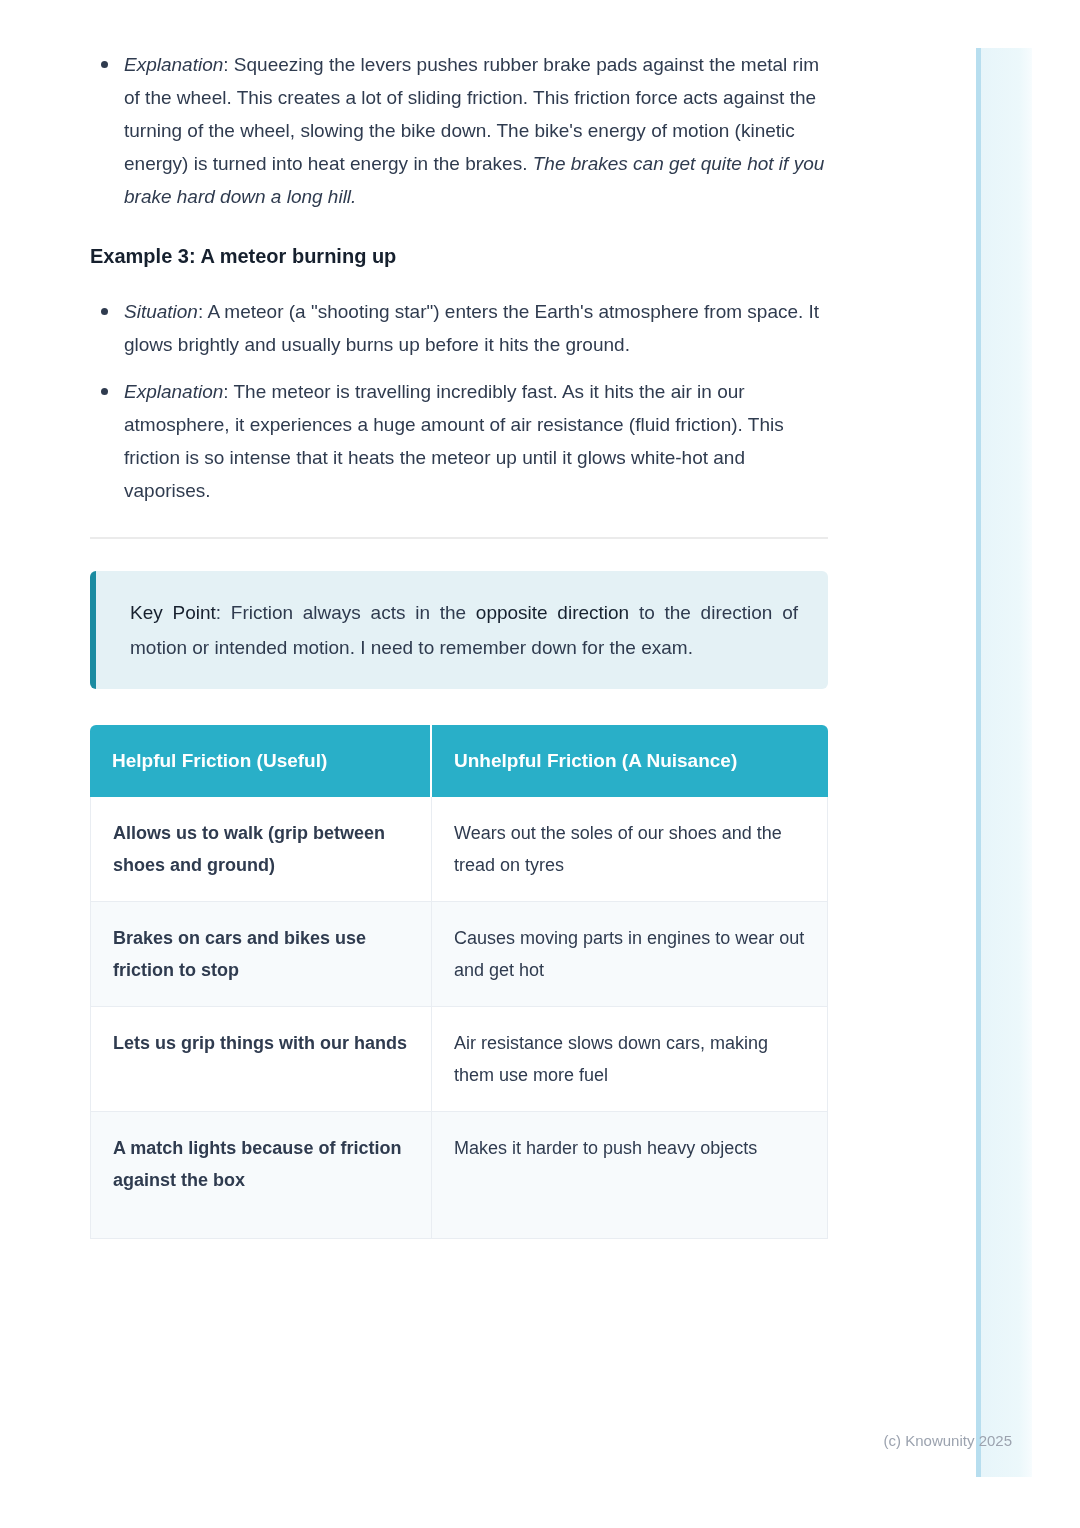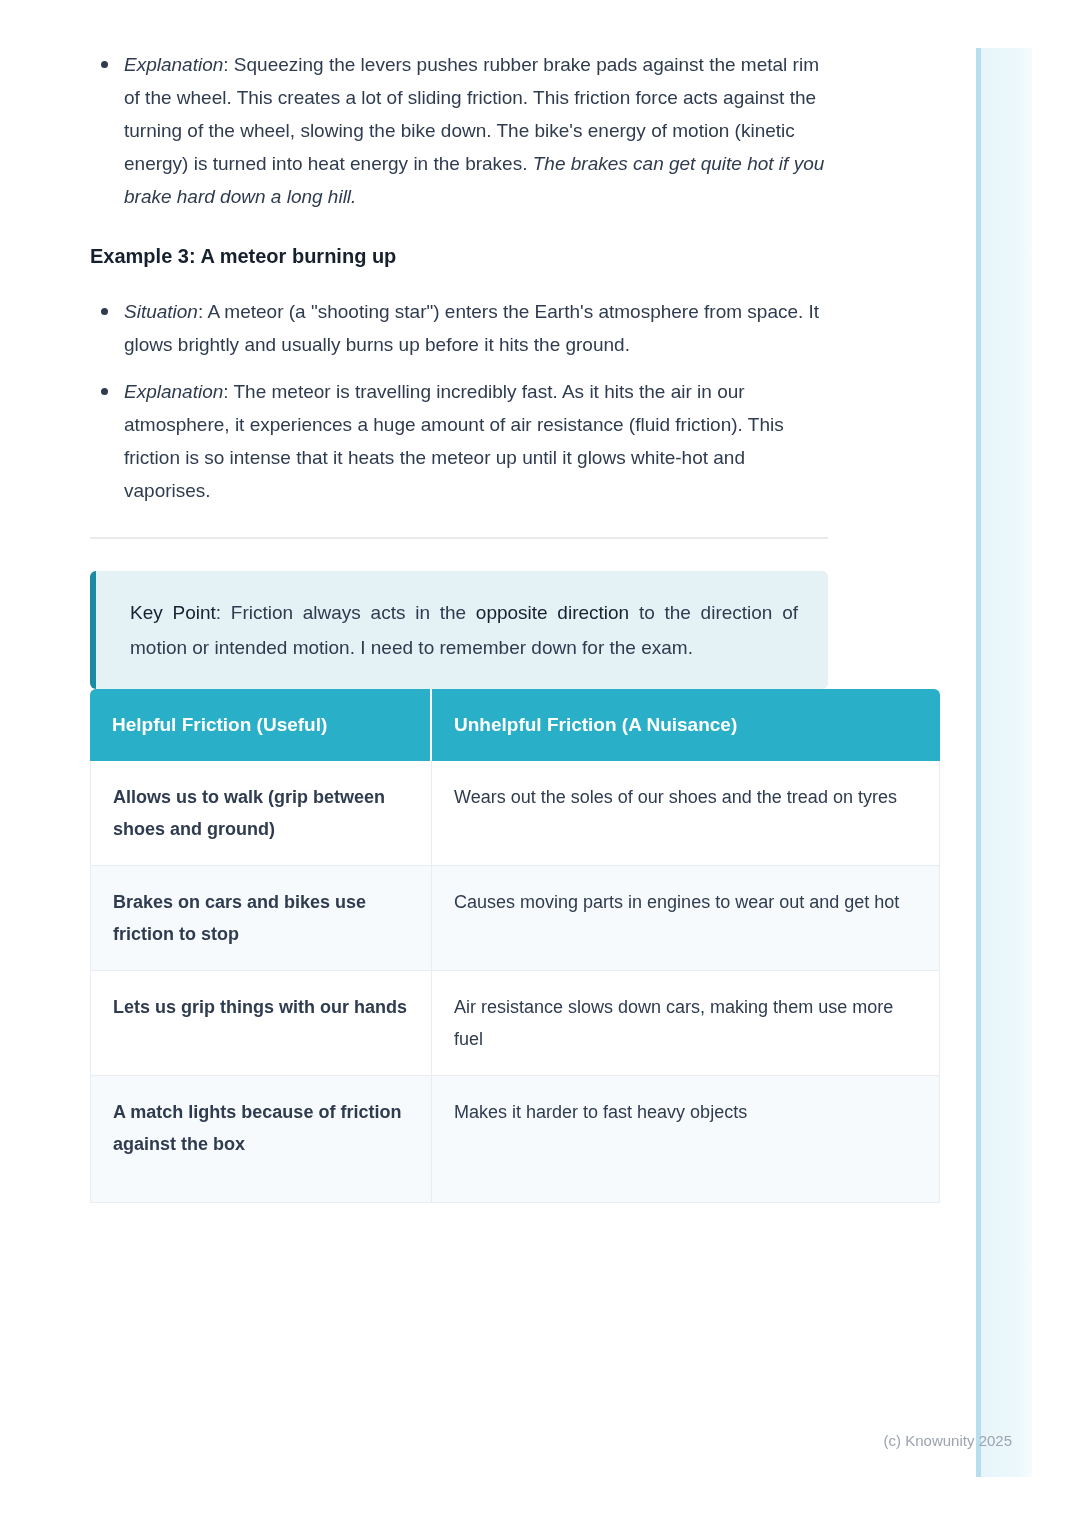--- a/index.html
+++ b/index.html
@@ -66,21 +66,22 @@
     text-align: justify;
   }
   .keypoint-text .b { color: #16202E; }
   .friction-intro {
     margin-top: 32px;
     font-size: 19px;
     line-height: 26px;
   }
   
   table.friction-table {
-    width: 850px;
+    margin-top: 36px;
+    width: 738px;
     border-collapse: separate;
     border-spacing: 0;
   }
   table.friction-table th {
     background: #29AFC8;
     color: #ffffff;
     font-weight: 700;
     font-size: 19px;
     text-align: left;
     padding: 25px 22px;
@@ -170,21 +171,21 @@
       <tr>
         <td>Brakes on cars and bikes use friction to stop</td>
         <td>Causes moving parts in engines to wear out and get hot</td>
       </tr>
       <tr>
         <td>Lets us grip things with our hands</td>
         <td>Air resistance slows down cars, making them use more fuel</td>
       </tr>
       <tr>
         <td>A match lights because of friction against the box</td>
-        <td>Makes it harder to fast heavy objects</td>
+        <td>Makes it harder to push heavy objects</td>
       </tr>
     </tbody>
   </table>
 
 </div>
 
 <div class="sidebar-highlight"></div>
 
 <div class="footer">(c) Knowunity 2025</div>
 

